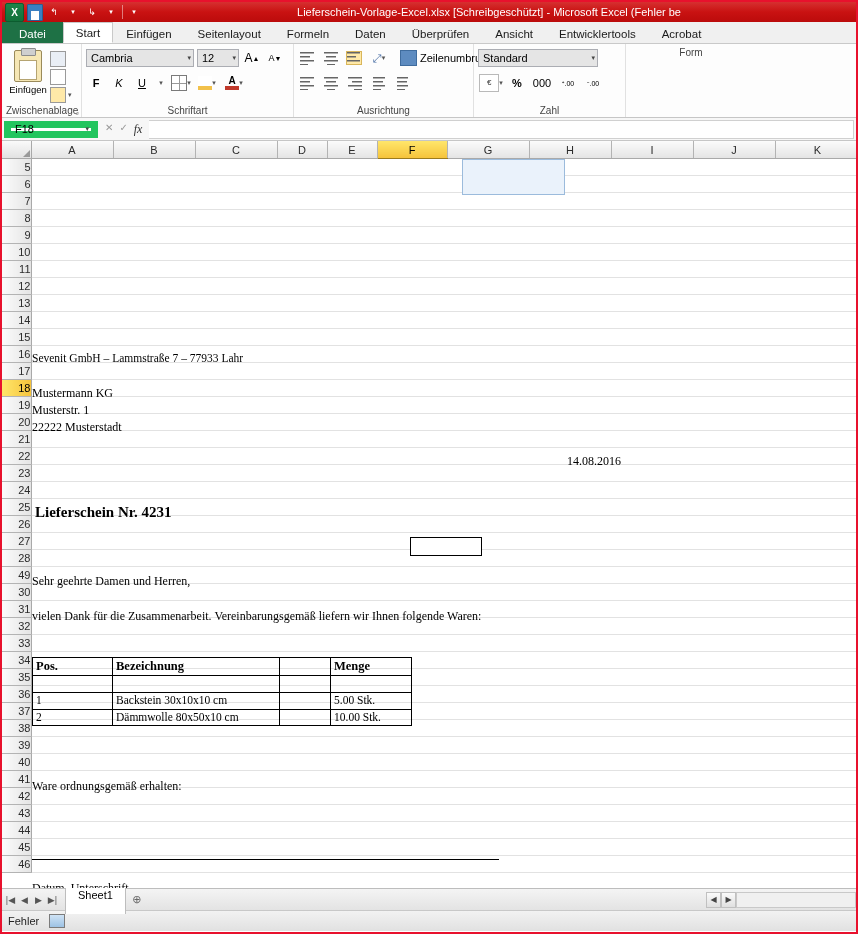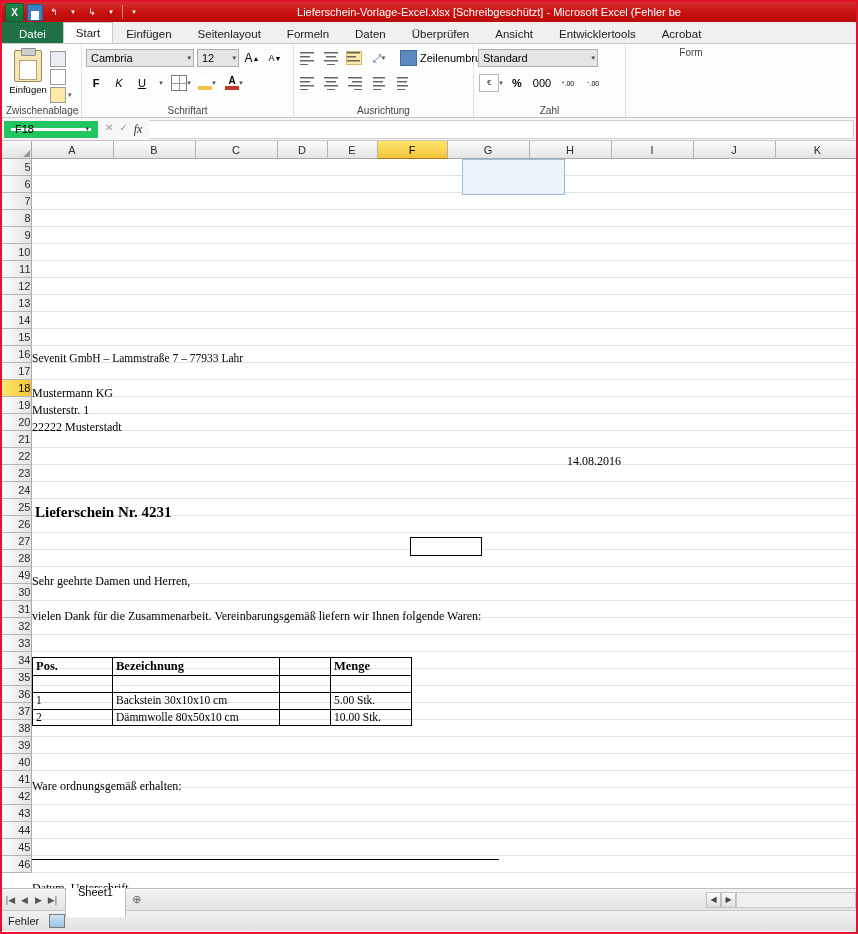--- a/index.html
+++ b/index.html
@@ -435,21 +435,21 @@
     border-top: 1px solid #bdbdbd;
     display: flex;
     align-items: center;
     font-size: 11px;
     padding-left: 2px;
     gap: 2px;
   }
   .nav-btns { display:flex; gap:1px; color:#555; font-size:9px; padding-right:4px;}
   .nav-btns span { width:13px; text-align:center; }
   .sheet-tab {
-    padding: 2px 12px 19px 12px;
+    padding: 2px 12px 13px 12px;
     background: #fff;
     border: 1px solid #bdbdbd;
     border-bottom: none;
     font-size: 11px;
   }
   .sheet-add {
     width: 18px; text-align:center; color:#666;
   }
   .hscroll {
     margin-left: auto;

